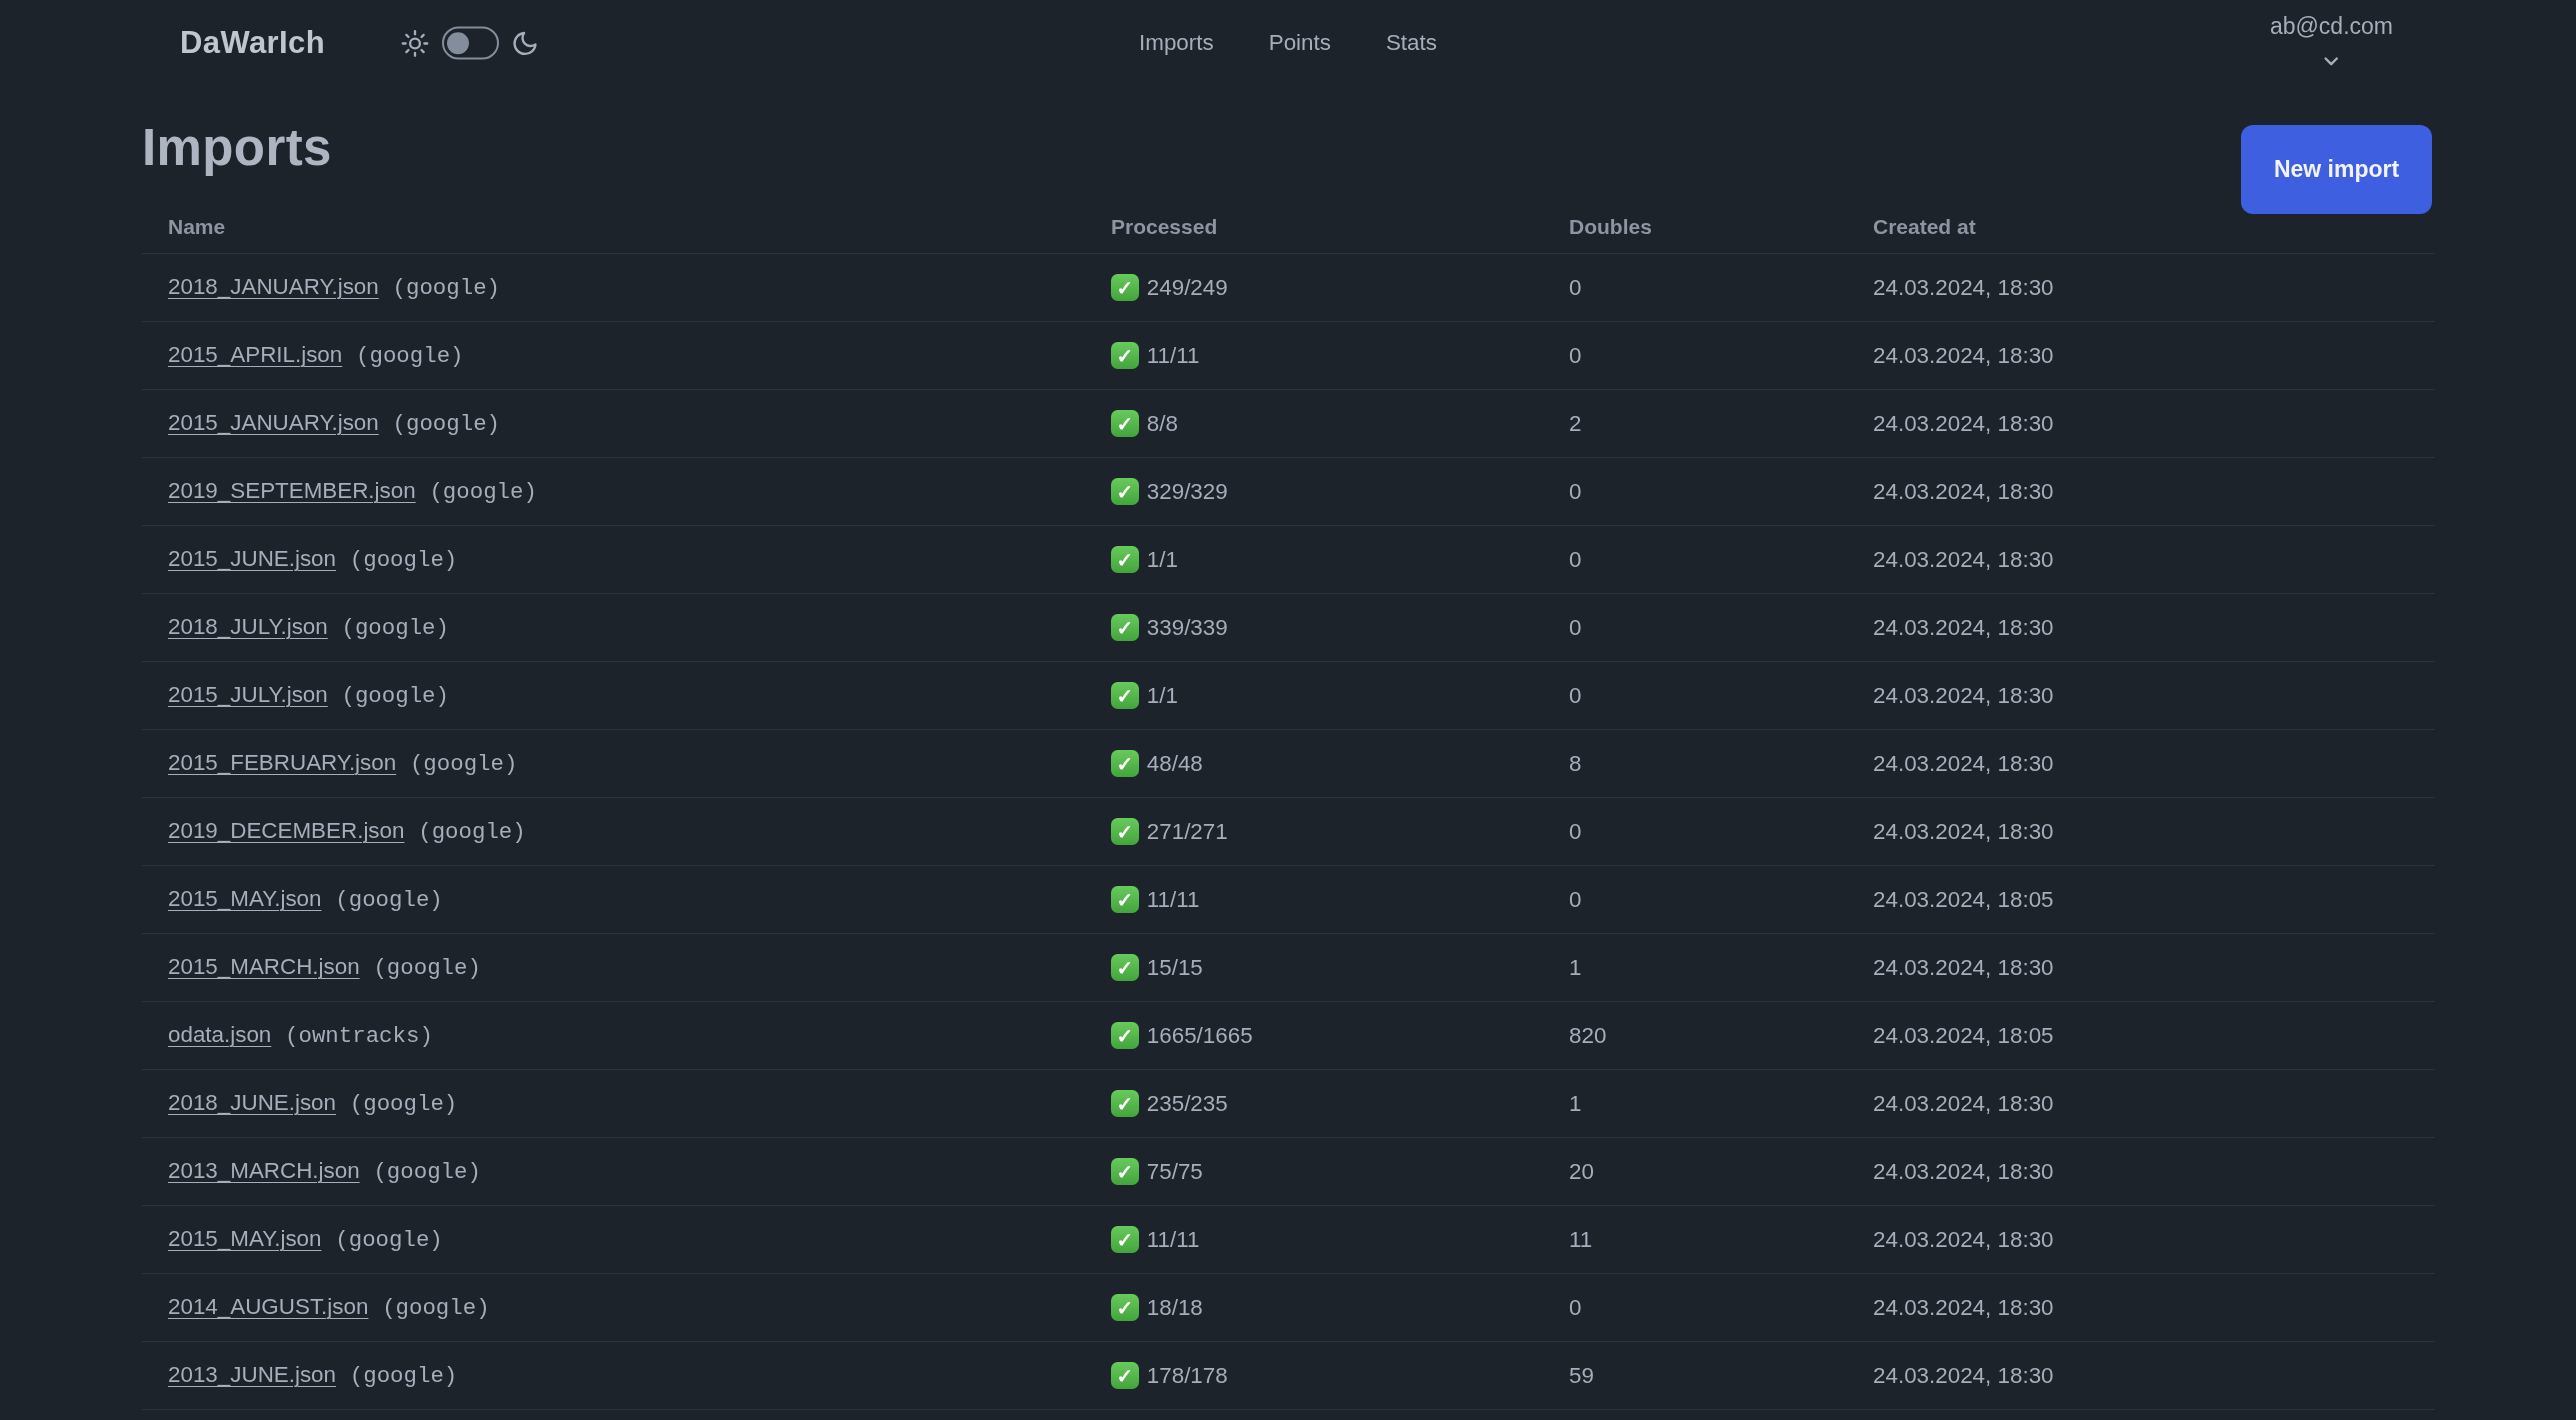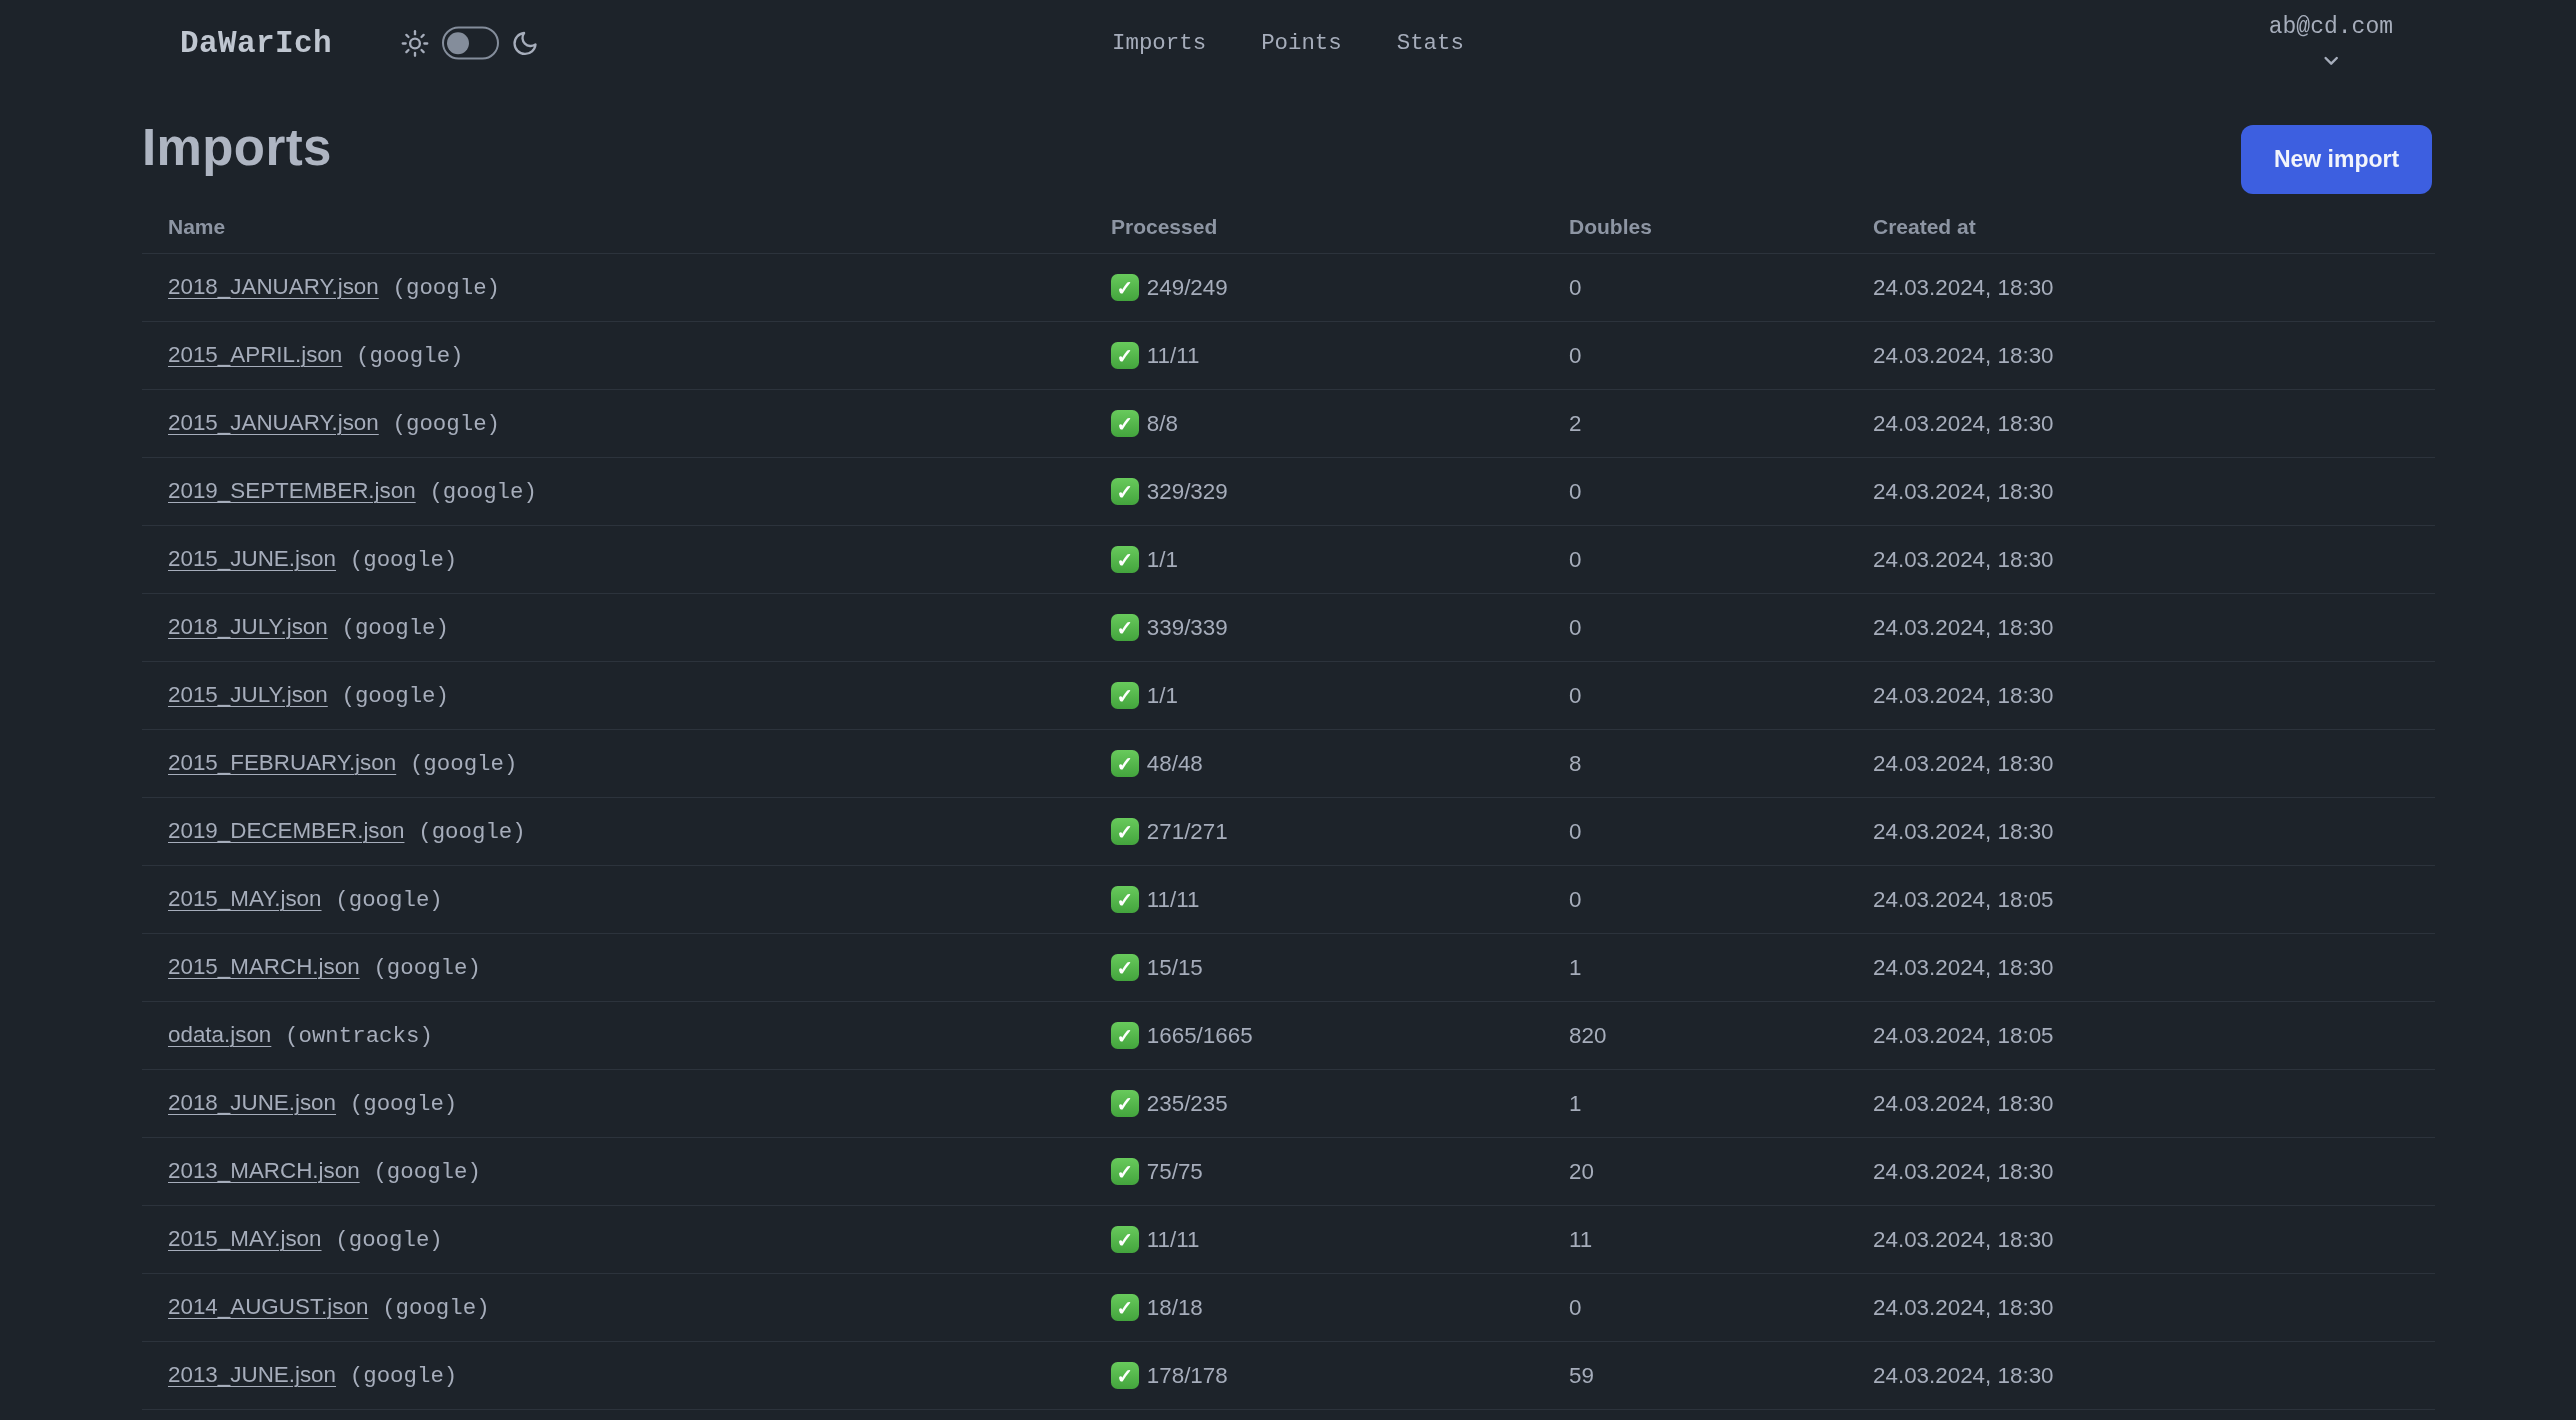--- a/index.html
+++ b/index.html
@@ -1,39 +1,39 @@
 <!DOCTYPE html>
 <html style="font-size:12px"><head>
 <meta charset="utf-8">
 <style>
   html,body{margin:0;padding:0;background:#1d232a;}
   body{
     width:2576px;height:1421px;position:relative;overflow:hidden;
     font-family:"Liberation Sans",sans-serif;color:#a6adbb;
   }
   
-  .navbar{position:relative;height:86px;background:#1d232a;font-family:Liberation Mono, monospace;}
+  .navbar{position:relative;height:86px;background:#1d232a;}
   .logo{position:absolute;left:180px;top:50%;transform:translateY(-50%);
     font-size:31px;font-weight:700;color:#bfc6d0;letter-spacing:0.4px;cursor:pointer;}
   .theme-toggle{position:absolute;left:401px;top:50%;transform:translateY(-50%);
     display:flex;align-items:center;gap:12.7px;}
   .icon{display:inline-block;flex:none;}
   .toggle{position:relative;width:57px;height:33px;border:2.2px solid #848d9b;
     border-radius:18px;background:transparent;box-sizing:border-box;cursor:pointer;}
   .toggle .knob{position:absolute;left:3px;top:50%;transform:translateY(-50%);
     width:22.4px;height:22.4px;border-radius:50%;background:#848d9b;}
   .nav-links{position:absolute;left:50%;top:50%;transform:translate(-50%,-50%);
     display:flex;gap:55px;font-size:22.4px;}
   .nav-links a{color:#a6adbb;text-decoration:none;cursor:pointer;}
   .user-menu{position:absolute;right:183px;top:50%;transform:translateY(-50%);
     display:flex;align-items:center;gap:10.4px;font-size:23px;cursor:pointer;flex-direction:column;}
   
   .page-title{position:absolute;left:142px;top:118px;margin:0;
     font-size:51px;font-weight:800;color:#aeb5c2;letter-spacing:0.4px;}
-  .btn-primary{position:absolute;left:2241px;top:125px;width:191px;height:69px;
+  .btn-primary{position:absolute;left:2241px;top:125px;width:191px;height:89px;
     background:#3d5fe0;color:#f2f4fb;border:none;border-radius:12px;
     font-family:"Liberation Sans",sans-serif;font-size:23px;font-weight:600;cursor:pointer;}
   
   .table{position:absolute;left:142px;top:201px;width:2293px;}
   .thead,.tr{display:grid;grid-template-columns:969px 458px 304px 1fr;align-items:center;}
   .thead{height:52px;font-size:21px;font-weight:700;color:#8d95a3;}
   .th:first-child,.td.name{padding-left:26px;}
   .tr{height:67px;border-top:1.5px solid #2c333c;font-size:22.4px;}
   .td.name a{color:#a6adbb;text-decoration:underline;text-underline-offset:3.7px;
     text-decoration-thickness:1.1px;cursor:pointer;margin-top:40px;}

